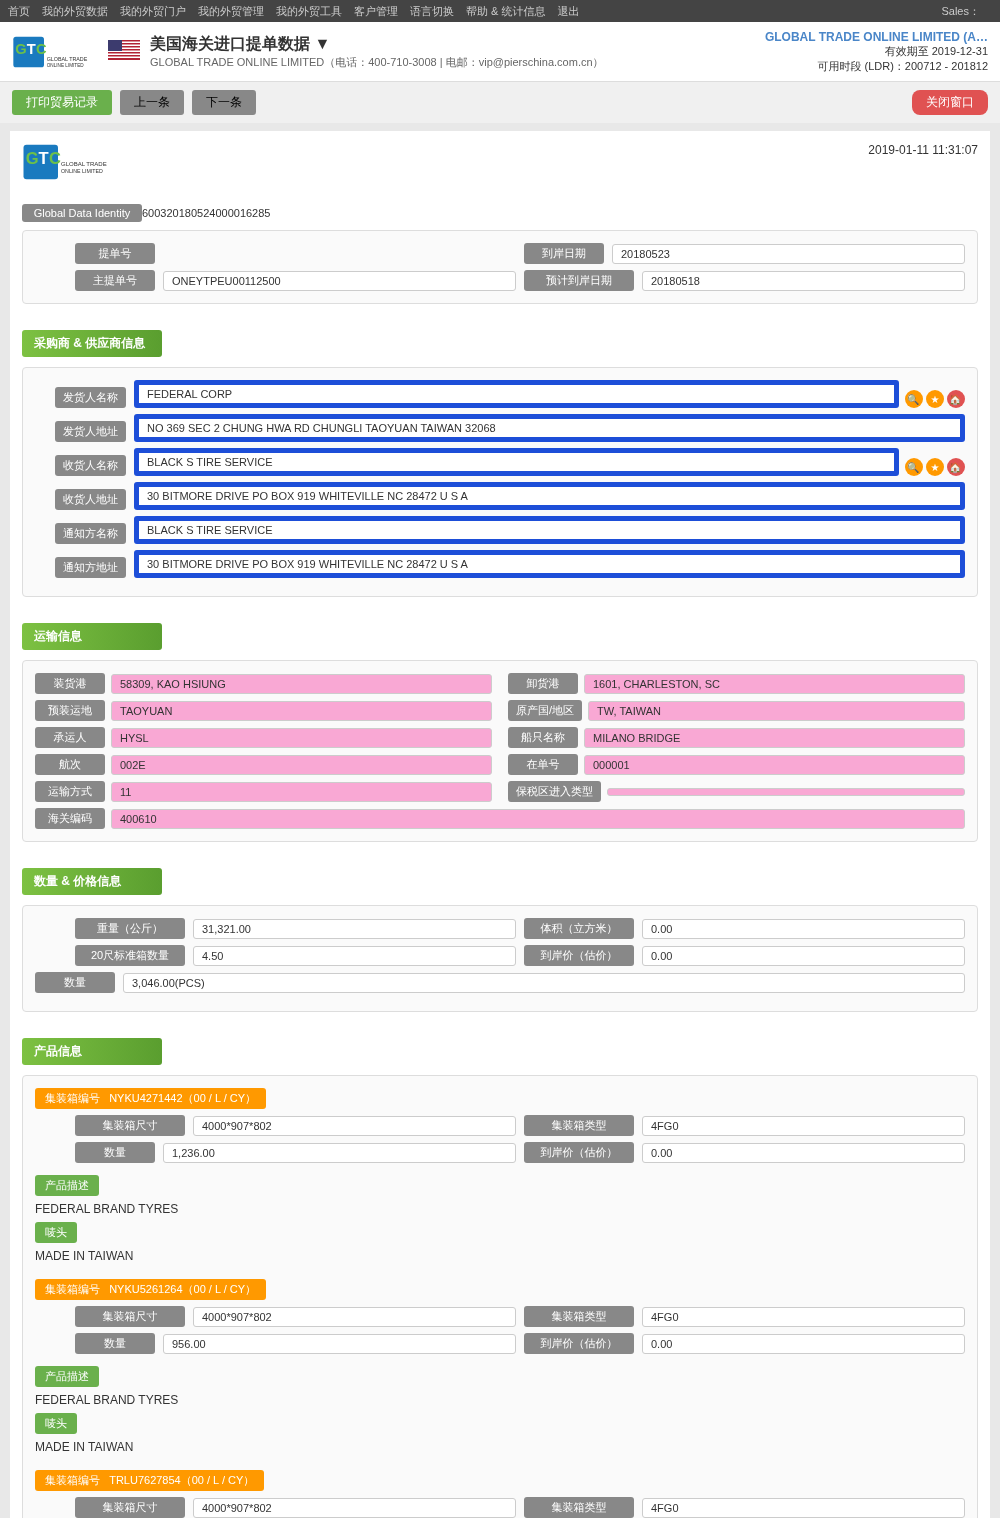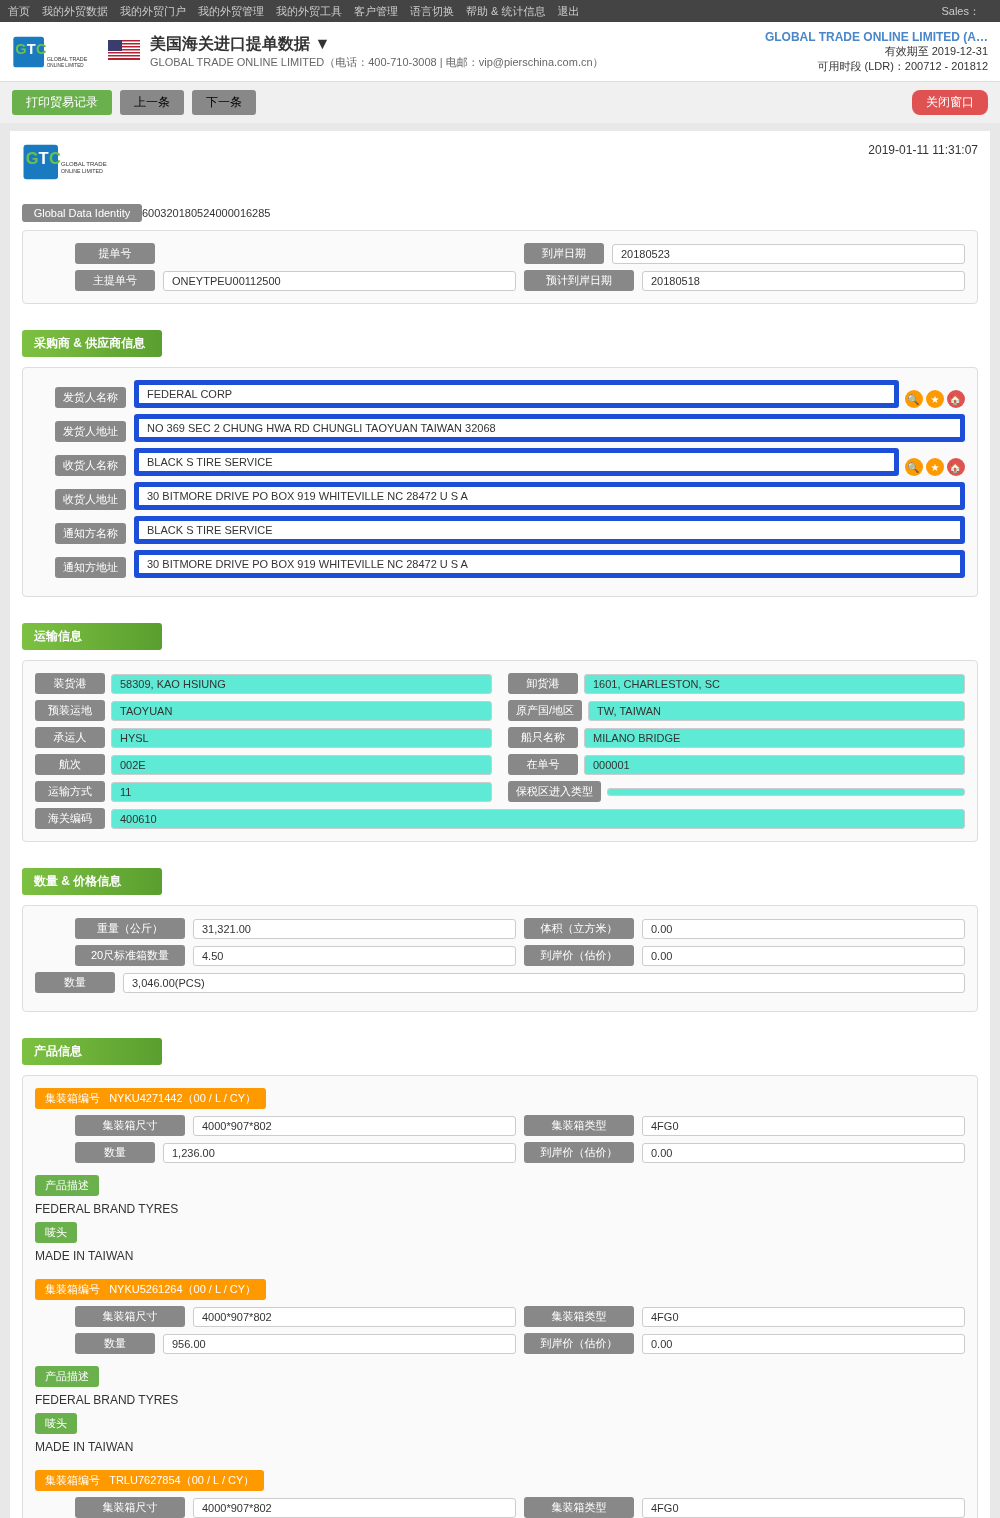--- a/index.html
+++ b/index.html
@@ -50,21 +50,21 @@
     .global-data-value { font-size: 11px; color: #333; }
     .icon-circle { width: 18px; height: 18px; border-radius: 50%; display: flex; align-items: center; justify-content: center; font-size: 10px; cursor: pointer; }
     .icon-search { background: #f90; color: #fff; }
     .icon-star { background: #f90; color: #fff; }
     .icon-home { background: #e05252; color: #fff; }
 
     
     .transport-grid { display: grid; grid-template-columns: 1fr 1fr; gap: 6px 16px; }
     .transport-row { display: flex; align-items: center; gap: 6px; }
     .transport-label { background: #888; color: #fff; padding: 3px 8px; border-radius: 3px; font-size: 11px; min-width: 70px; text-align: center; white-space: nowrap; }
-    .transport-value { border: 1px solid #ccc; padding: 3px 8px; border-radius: 3px; font-size: 11px; flex: 1; background: #5eead4; }
+    .transport-value { border: 1px solid #ccc; padding: 3px 8px; border-radius: 3px; font-size: 11px; flex: 1; background: #f9a8d4; }
 
     
     .container-badge { background: #f90; color: #fff; padding: 3px 10px; border-radius: 3px; font-size: 11px; display: inline-block; margin-bottom: 6px; }
     .product-desc-label { background: #6ab04c; color: #fff; padding: 3px 10px; border-radius: 3px; font-size: 11px; display: inline-block; margin-bottom: 4px; margin-top: 6px; }
     .marks-label { background: #6ab04c; color: #fff; padding: 3px 10px; border-radius: 3px; font-size: 11px; display: inline-block; margin-top: 4px; margin-bottom: 4px; }
     .product-text { font-size: 12px; color: #333; margin: 2px 0; }
 
     .half-row { display: flex; gap: 8px; padding-left: 40px; }
 
     .addr-row { display: flex; align-items: flex-end; margin-bottom: 6px; margin-left: 20px; }

